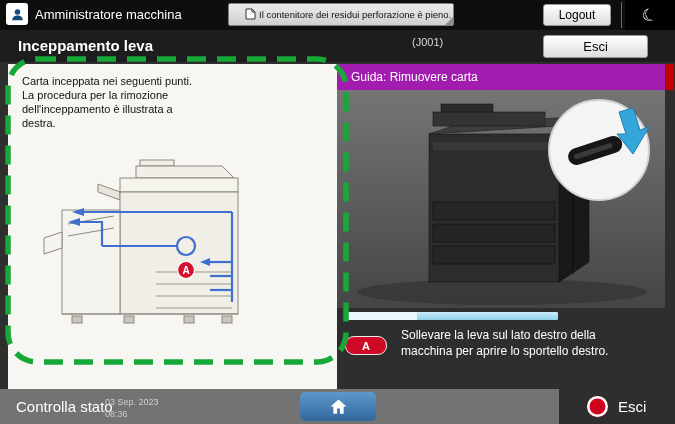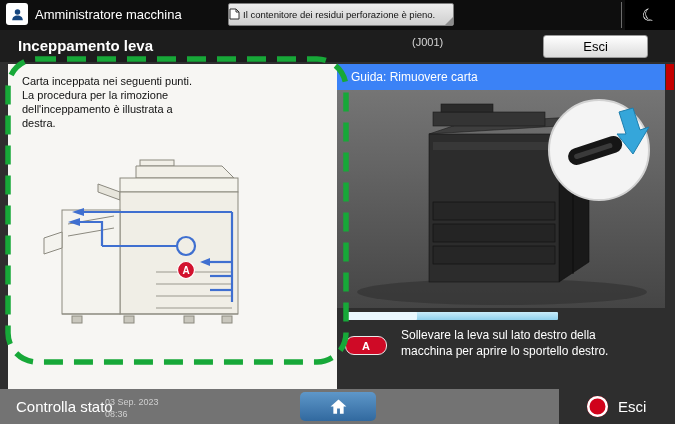--- a/index.html
+++ b/index.html
@@ -9,21 +9,21 @@
     -webkit-font-smoothing:antialiased;
   }
   
   .topbar{position:absolute;left:0;top:0;width:675px;height:30px;background:#0e0e0e;}
   .admin-chip{position:absolute;left:6px;top:3px;display:flex;align-items:center;gap:7px;}
   .admin-icon{width:22px;height:22px;background:#fff;border-radius:3px;display:flex;align-items:center;justify-content:center;}
   .admin-label{color:#fff;font-size:13px;}
   .status-msg{
     position:absolute;left:228px;top:3px;width:226px;height:23px;
     background:linear-gradient(#ececec,#cfcfcf);border:1px solid #7e7e7e;border-radius:2px;
-    display:flex;align-items:center;padding:0 0;box-sizing:border-box;overflow:hidden;
+    display:flex;align-items:center;padding:0 16px;box-sizing:border-box;overflow:hidden;
   }
   .status-msg .txt{font-size:9.5px;color:#111;white-space:nowrap;margin-left:3px;}
   .status-fold{position:absolute;right:0;bottom:0;width:0;height:0;border-left:8px solid transparent;border-bottom:8px solid #8d8d8d;}
   .logout-btn{
     position:absolute;left:543px;top:4px;width:68px;height:22px;
     background:linear-gradient(#ffffff,#dcdcdc);border:1px solid #999;border-radius:3px;
     font-size:12px;color:#000;font-family:inherit;display:flex;align-items:center;justify-content:center;
   }
   .top-divider{position:absolute;left:621px;top:2px;width:1px;height:26px;background:#6c6c6c;}
   .moon-btn{position:absolute;left:625px;top:0;width:50px;height:30px;background:#000;border:none;display:flex;align-items:center;justify-content:center;}
@@ -34,21 +34,21 @@
   .header-code{position:absolute;left:412px;top:6px;color:#d7d7d7;font-size:11px;}
   .esci-btn{
     position:absolute;left:543px;top:5px;width:105px;height:23px;
     background:linear-gradient(#ffffff,#dcdcdc);border:1px solid #999;border-radius:3px;
     font-size:13px;color:#000;font-family:inherit;display:flex;align-items:center;justify-content:center;
   }
   
   .left-panel{position:absolute;left:8px;top:64px;width:329px;height:325px;background:#f7f6f3;}
   .left-desc{position:absolute;left:14px;top:10px;width:170px;font-size:11px;line-height:1.28;color:#111;margin:0;}
   .diagram{position:absolute;left:28px;top:86px;}
-  .guide-titlebar{position:absolute;left:337px;top:64px;width:328px;height:26px;background:#3b82f6;display:flex;align-items:center;}
+  .guide-titlebar{position:absolute;left:337px;top:64px;width:328px;height:26px;background:#a21caf;display:flex;align-items:center;}
   .guide-title{color:#fff;font-size:12px;margin-left:14px;}
   .photo{position:absolute;left:337px;top:90px;width:328px;height:218px;overflow:hidden;}
   .progress{position:absolute;left:345px;top:312px;width:213px;height:8px;background:linear-gradient(#c9ecfa,#8fd0ec);border-radius:1px;}
   .progress-fill{height:100%;width:34%;background:#eaf8fe;border-radius:1px;}
   .instruction{position:absolute;left:345px;top:328px;width:318px;display:flex;align-items:flex-start;}
   .step-badge{
     width:40px;height:17px;margin-top:8px;background:#cf0a26;border:1px solid #e9e9e9;border-radius:9px;
     color:#fff;font-size:11px;font-weight:bold;display:flex;align-items:center;justify-content:center;flex:none;
   }
   .instruction p{margin:0 0 0 14px;color:#fff;font-size:12px;line-height:1.32;width:240px;}
@@ -84,20 +84,21 @@
     <div class="status-msg">
       <span>
         <svg width="11" height="12" viewBox="0 0 11 12">
             <path d="M1 1 h6 l3 3 v7 h-9 z" fill="#fff" stroke="#333" stroke-width="1"></path>
             <path d="M7 1 v3 h3" fill="none" stroke="#333" stroke-width="1"></path>
           </svg>
       </span>
       <span class="txt">Il contenitore dei residui perforazione è pieno.</span>
       <span class="status-fold"></span>
     </div>
+    <button class="logout-btn">Logout</button>
     <div class="top-divider"></div>
     <button class="moon-btn">
       <span class="moon-glyph">☾</span>
     </button>
   </div>
 
   <div class="header">
     <span class="header-title">Inceppamento leva</span>
     <span class="header-code">(J001)</span>
     <button class="esci-btn">Esci</button>

